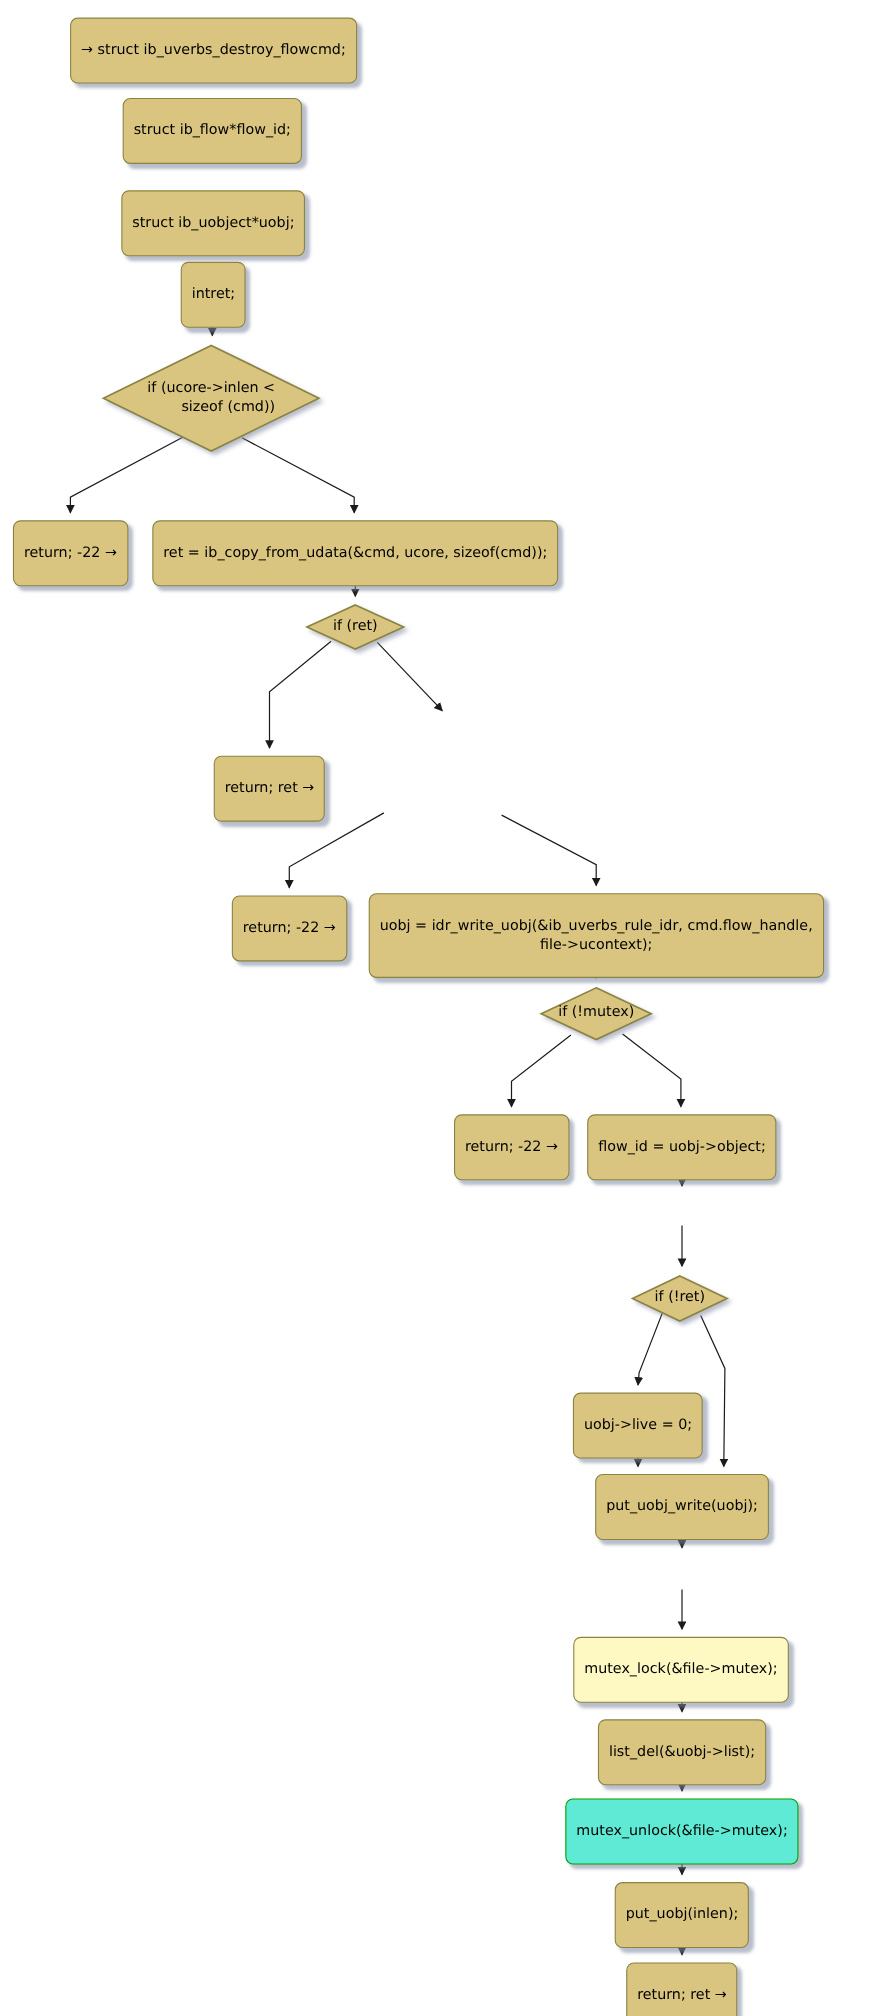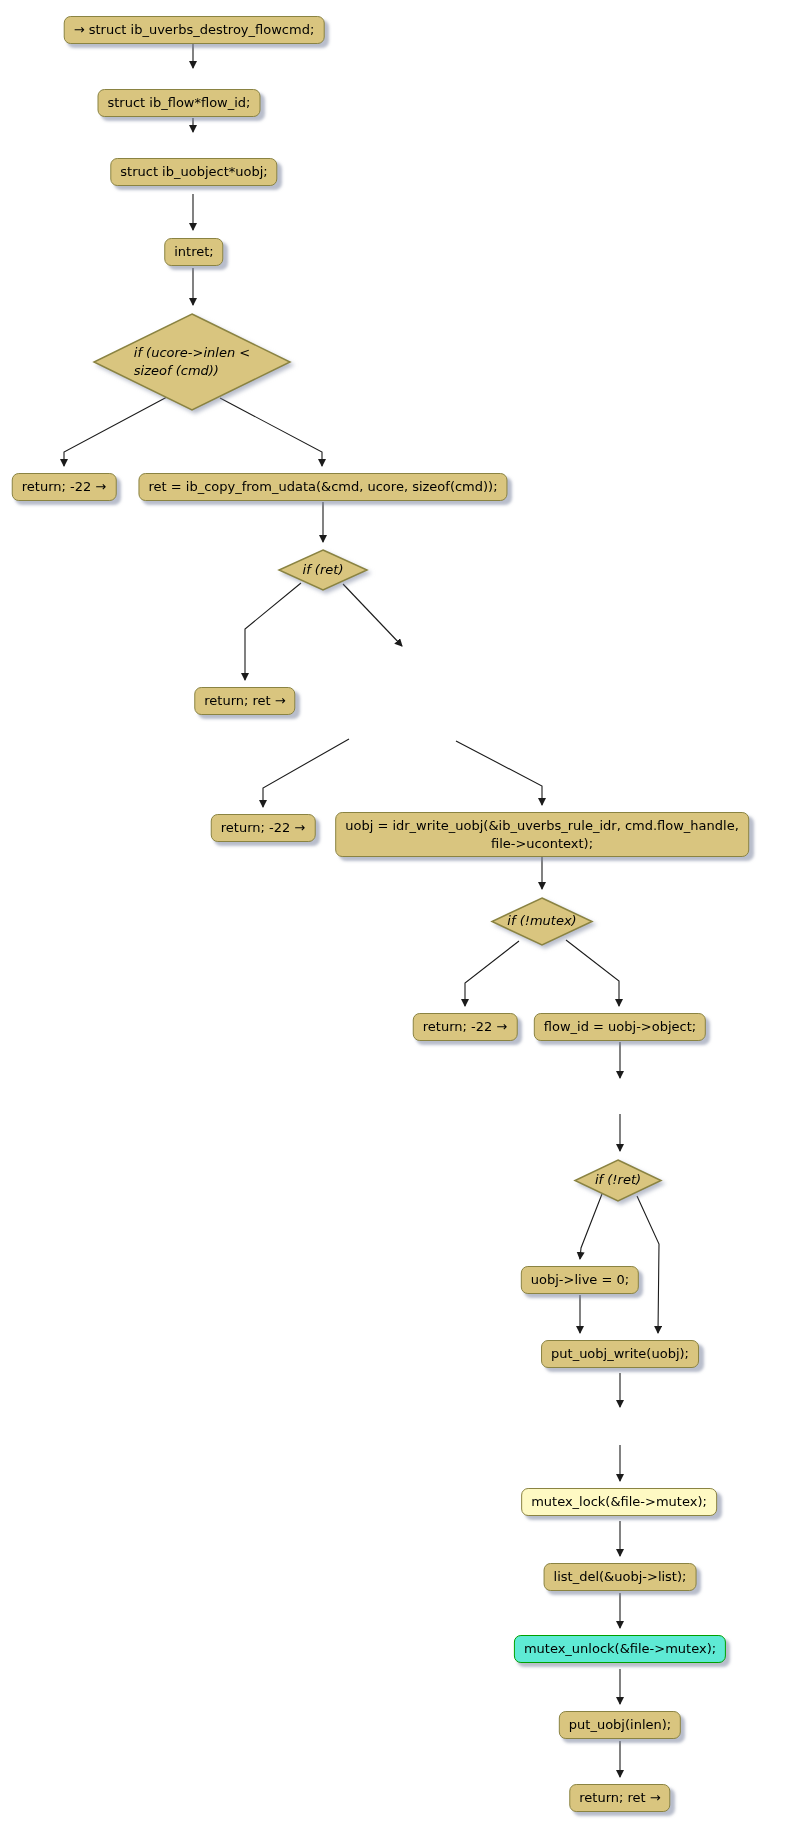--- a/index.html
+++ b/index.html
@@ -12,35 +12,35 @@
     color:#000;
     overflow:hidden;
   }
   #edges{position:absolute;left:0;top:0;width:793px;height:1833px;}
   .box{
     position:absolute;
     transform:translateX(-50%);
     background:#D9C57F;
     border:1.5px solid #8A8342;
     border-radius:7px;
-    padding:4px 9px;
+    padding:20px 9px;
     white-space:pre;
     text-align:center;
     line-height:1.35;
     box-shadow:4px 4px 3px rgba(125,135,160,0.55);
   }
   .box.red{background:#fef9c3;}
   .box.green{background:#5eead4;border-color:#00A000;}
   .diamond{position:absolute;}
   .diamond svg{position:absolute;left:0;top:0;filter:drop-shadow(3px 3px 2px rgba(125,135,160,0.55));}
   .diamond polygon{fill:#D9C57F;stroke:#8A8342;stroke-width:1.5;}
   .dlabel{
     position:absolute;left:0;top:0;width:100%;height:100%;
     display:flex;align-items:center;justify-content:center;
-    text-align:left;white-space:pre;line-height:1.4;font-style:italic;
+    text-align:right;white-space:pre;line-height:1.4;
   }
   .edge{fill:none;stroke:#1b1b1b;stroke-width:1.1;}
 </style>
 </head>
 <body>
 
 <div id="canvas">
 
   <svg id="edges" viewBox="0 0 793 1833">
     <defs>
@@ -69,22 +69,22 @@
     <path class="edge" marker-end="url(#arrow)" d="M580 1295 L580 1333"></path>
     <path class="edge" marker-end="url(#arrow)" d="M620 1373 L620 1407"></path>
     <path class="edge" marker-end="url(#arrow)" d="M620 1445 L620 1481"></path>
     <path class="edge" marker-end="url(#arrow)" d="M620 1521 L620 1556"></path>
     <path class="edge" marker-end="url(#arrow)" d="M620 1593 L620 1628"></path>
     <path class="edge" marker-end="url(#arrow)" d="M620 1669 L620 1704"></path>
     <path class="edge" marker-end="url(#arrow)" d="M620 1741 L620 1777"></path>
   </svg>
 
   <div class="box" style="left:194px;top:16px">→ struct ib_uverbs_destroy_flowcmd;</div>
-  <div class="box" style="left:179px;top:89px">struct ib_flow*flow_id;</div>
-  <div class="box" style="left:194px;top:158px">struct ib_uobject*uobj;</div>
+  <div class="box" style="left:193px;top:89px">struct ib_flow*flow_id;</div>
+  <div class="box" style="left:194px;top:173px">struct ib_uobject*uobj;</div>
   <div class="box" style="left:194px;top:238px">intret;</div>
 
   <div class="diamond" style="left:92px;top:312px;width:200px;height:100px">
     <svg width="200" height="100">
         <polygon points="100,2 198,50 100,98 2,50"></polygon>
       </svg>
     <div class="dlabel">if (ucore-&gt;inlen &lt;
 sizeof (cmd))</div>
   </div>
 

